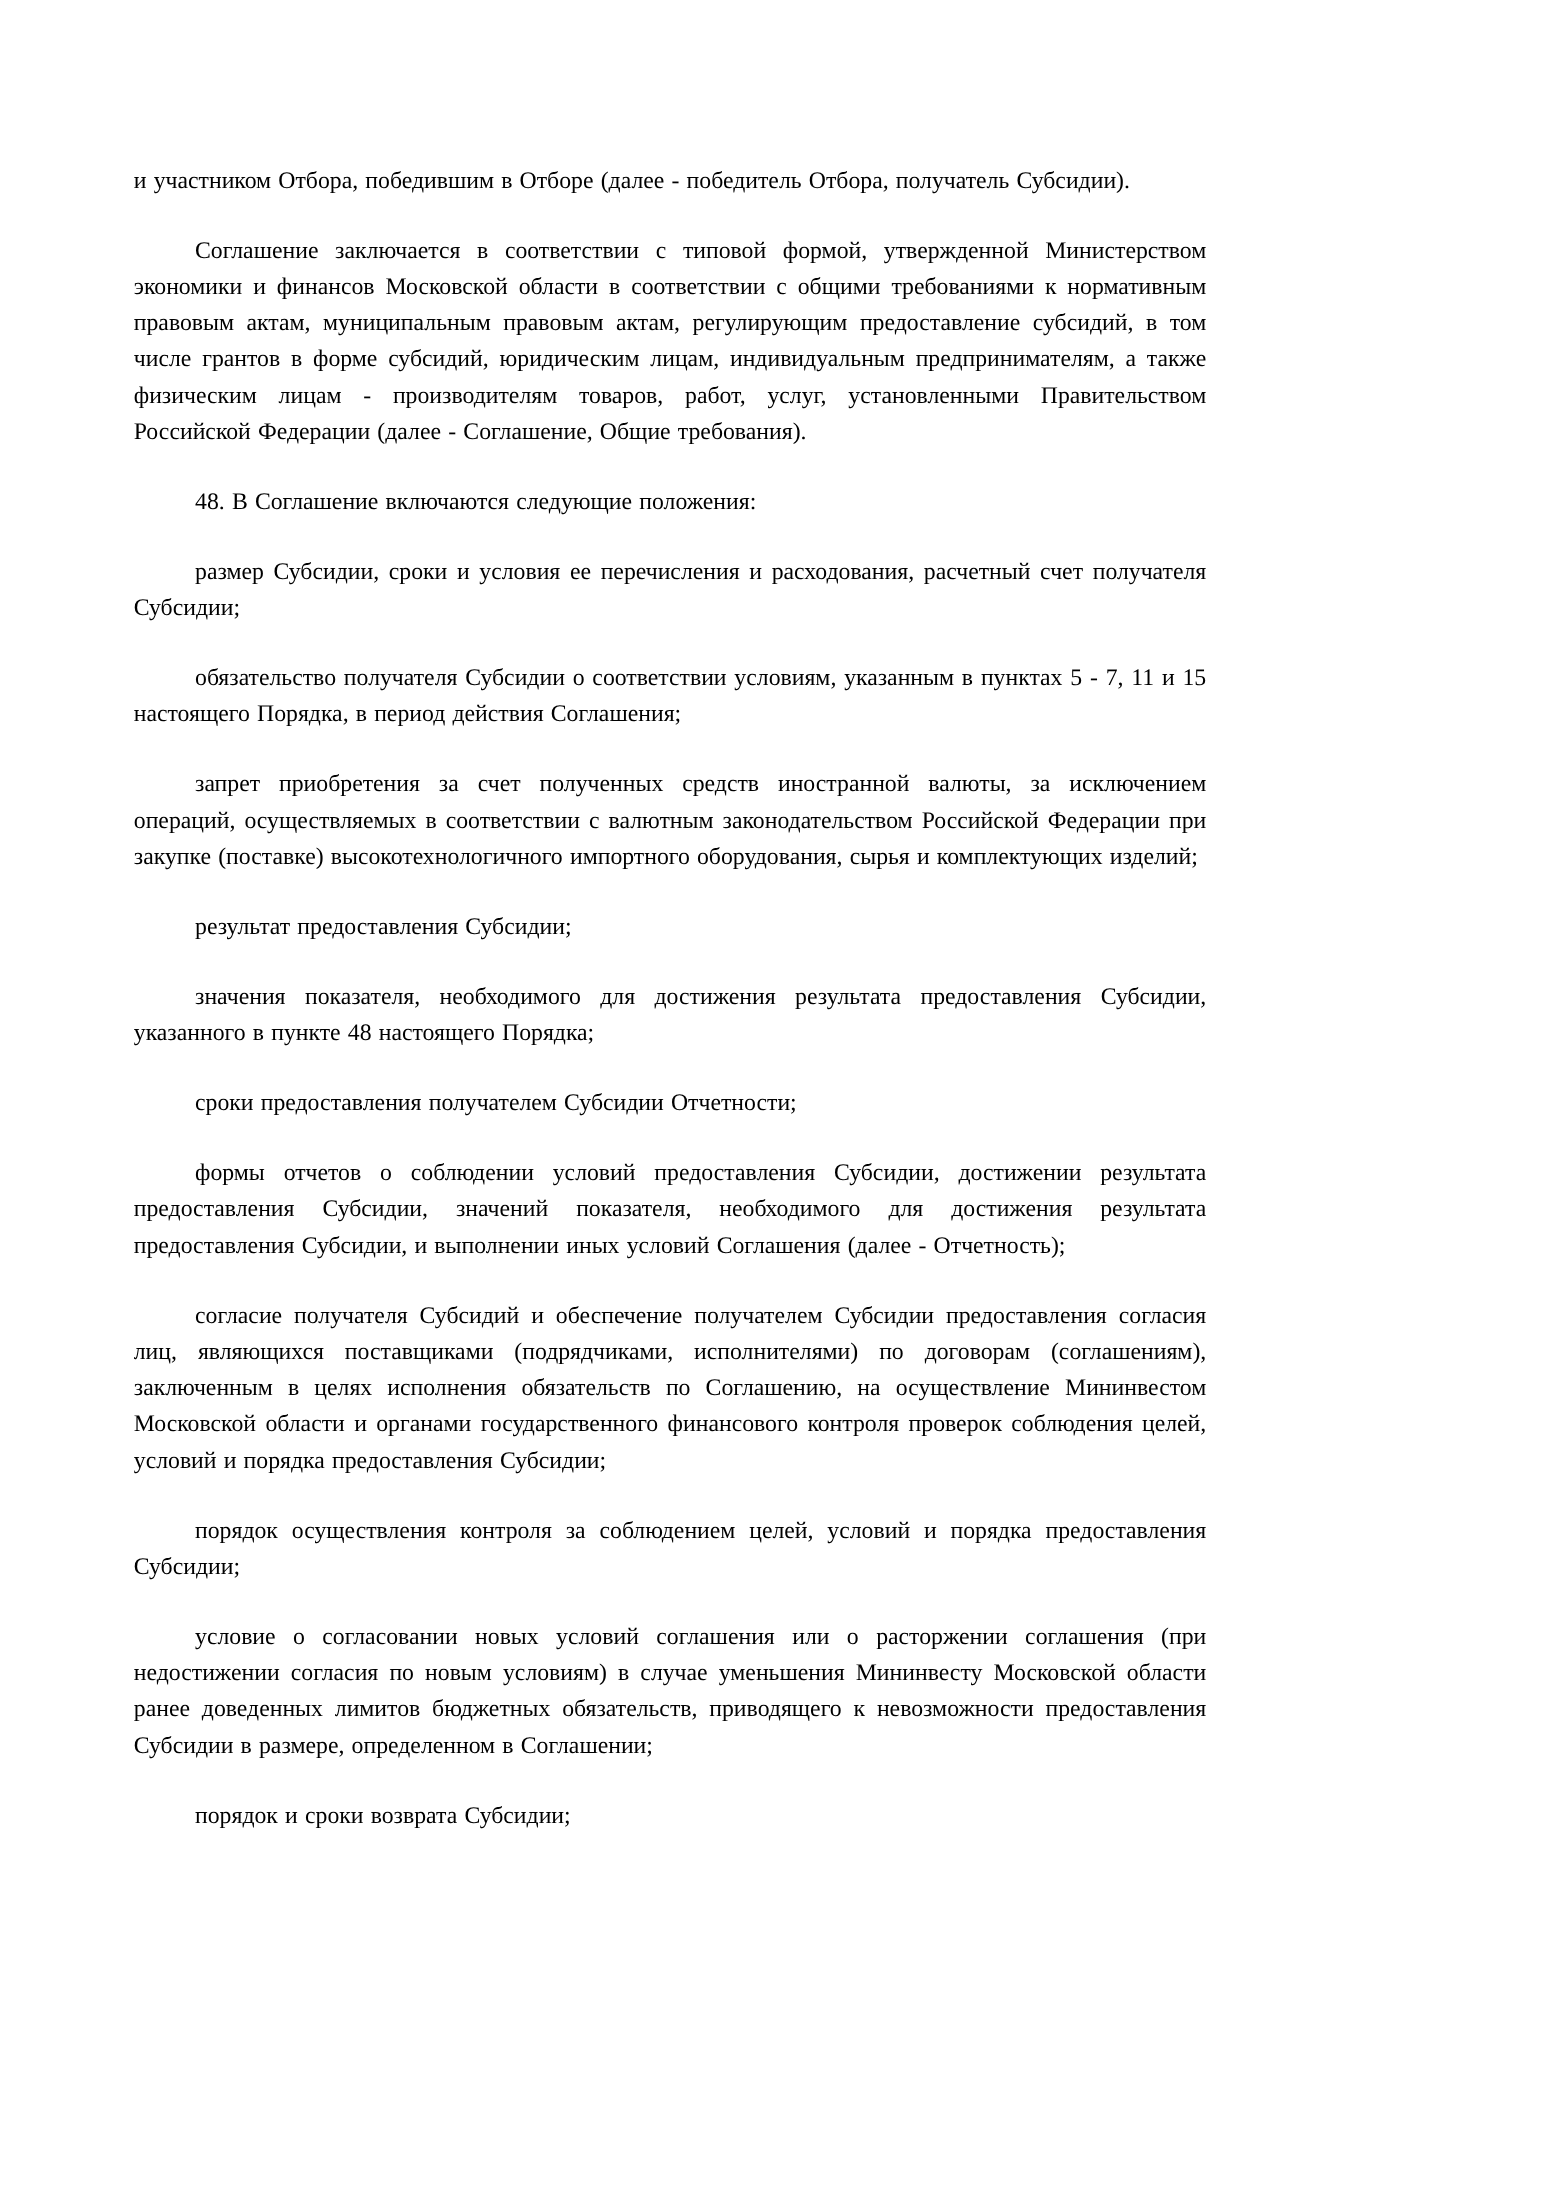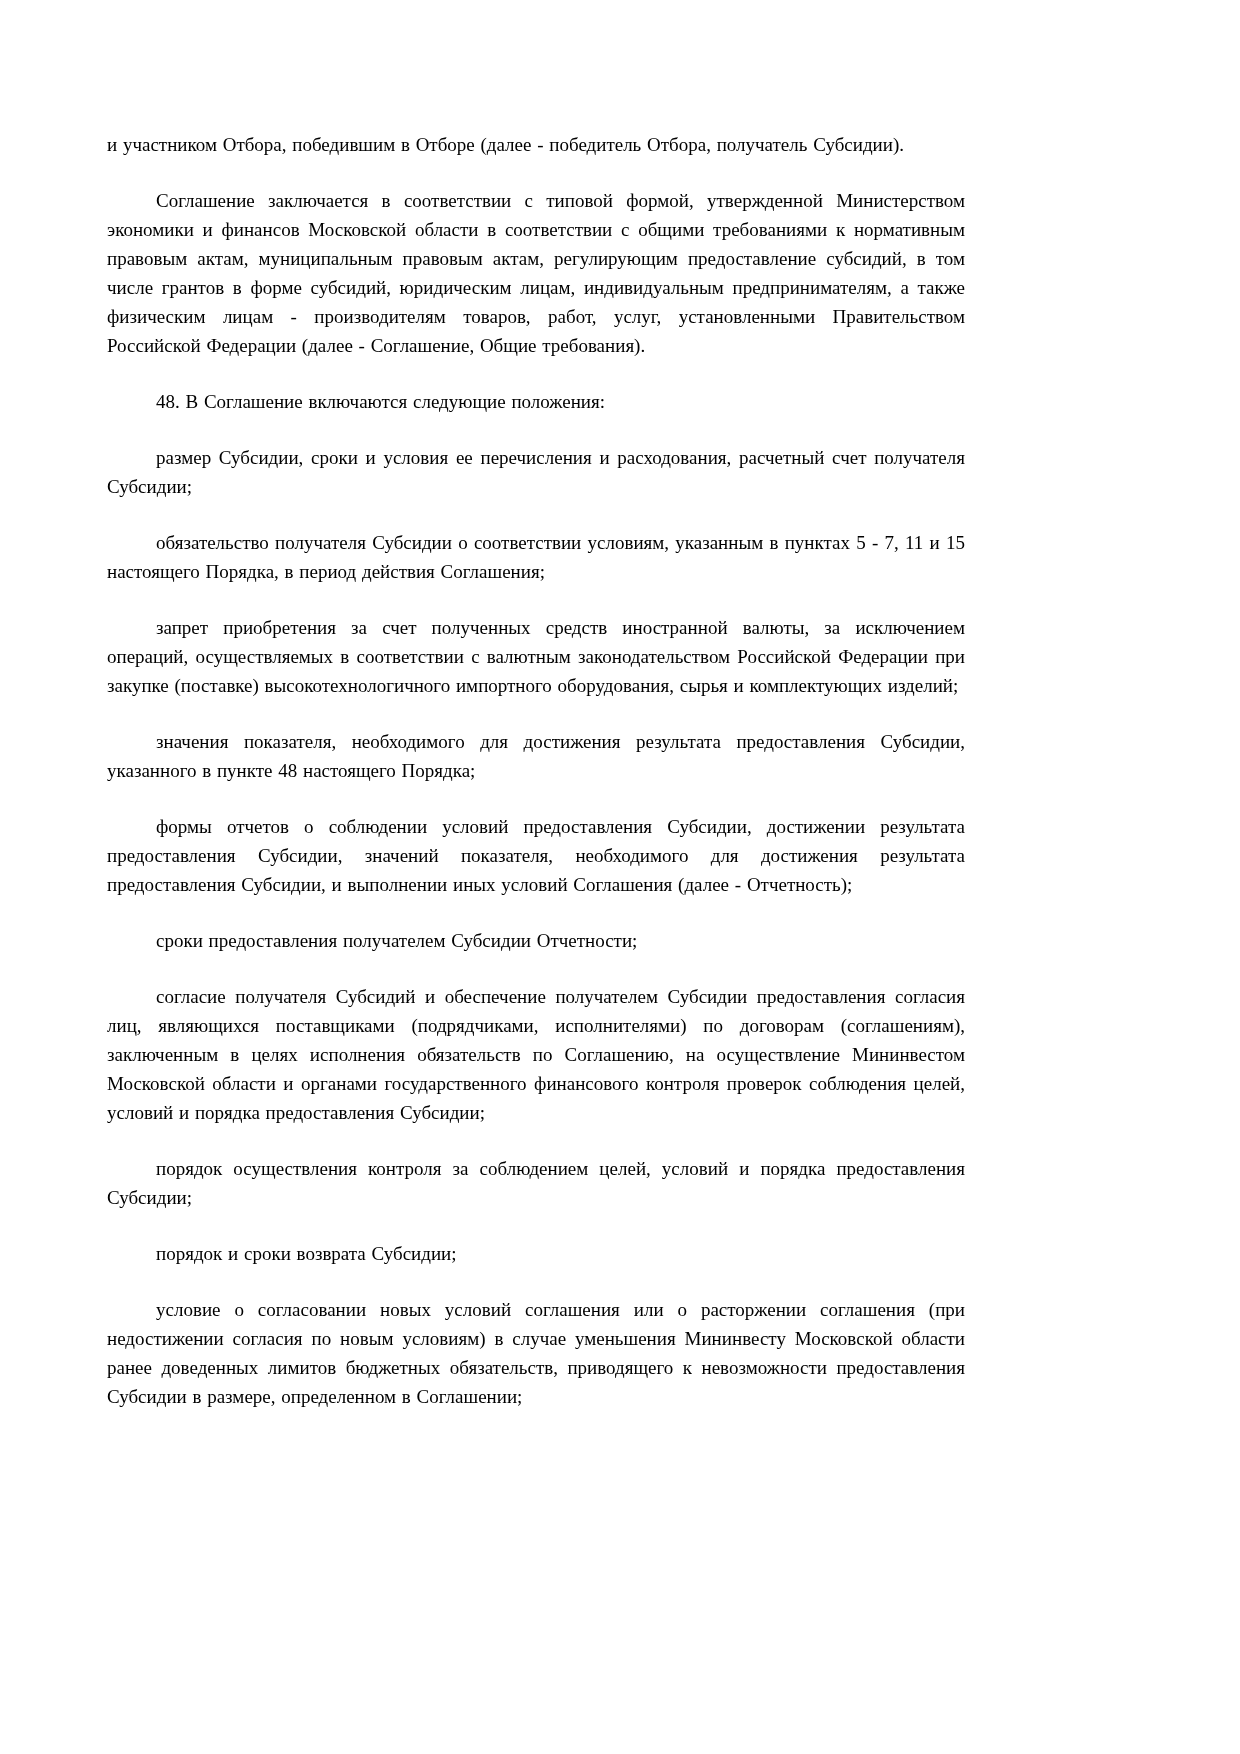--- a/index.html
+++ b/index.html
@@ -37,21 +37,22 @@
 <body>
 
 <div class="page">
   <div class="doc-body">
     <p class="continuation">и участником Отбора, победившим в Отборе (далее - победитель Отбора, получатель Субсидии).</p>
     <p>Соглашение заключается в соответствии с типовой формой, утвержденной Министерством экономики и финансов Московской области в соответствии с общими требованиями к нормативным правовым актам, муниципальным правовым актам, регулирующим предоставление субсидий, в том числе грантов в форме субсидий, юридическим лицам, индивидуальным предпринимателям, а также физическим лицам - производителям товаров, работ, услуг, установленными Правительством Российской Федерации (далее - Соглашение, Общие требования).</p>
     <p>48. В Соглашение включаются следующие положения:</p>
     <p>размер Субсидии, сроки и условия ее перечисления и расходования, расчетный счет получателя Субсидии;</p>
     <p>обязательство получателя Субсидии о соответствии условиям, указанным в пунктах 5 - 7, 11 и 15 настоящего Порядка, в период действия Соглашения;</p>
     <p>запрет приобретения за счет полученных средств иностранной валюты, за исключением операций, осуществляемых в соответствии с валютным законодательством Российской Федерации при закупке (поставке) высокотехнологичного импортного оборудования, сырья и комплектующих изделий;</p>
+    <p>результат предоставления Субсидии;</p>
     <p>значения показателя, необходимого для достижения результата предоставления Субсидии, указанного в пункте 48 настоящего Порядка;</p>
+    <p>сроки предоставления получателем Субсидии Отчетности;</p>
     <p>формы отчетов о соблюдении условий предоставления Субсидии, достижении результата предоставления Субсидии, значений показателя, необходимого для достижения результата предоставления Субсидии, и выполнении иных условий Соглашения (далее - Отчетность);</p>
-    <p>сроки предоставления получателем Субсидии Отчетности;</p>
     <p>согласие получателя Субсидий и обеспечение получателем Субсидии предоставления согласия лиц, являющихся поставщиками (подрядчиками, исполнителями) по договорам (соглашениям), заключенным в целях исполнения обязательств по Соглашению, на осуществление Мининвестом Московской области и органами государственного финансового контроля проверок соблюдения целей, условий и порядка предоставления Субсидии;</p>
     <p>порядок осуществления контроля за соблюдением целей, условий и порядка предоставления Субсидии;</p>
+    <p>условие о согласовании новых условий соглашения или о расторжении соглашения (при недостижении согласия по новым условиям) в случае уменьшения Мининвесту Московской области ранее доведенных лимитов бюджетных обязательств, приводящего к невозможности предоставления Субсидии в размере, определенном в Соглашении;</p>
     <p>порядок и сроки возврата Субсидии;</p>
-    <p>условие о согласовании новых условий соглашения или о расторжении соглашения (при недостижении согласия по новым условиям) в случае уменьшения Мининвесту Московской области ранее доведенных лимитов бюджетных обязательств, приводящего к невозможности предоставления Субсидии в размере, определенном в Соглашении;</p>
   </div>
 </div>
 
 </body></html>

